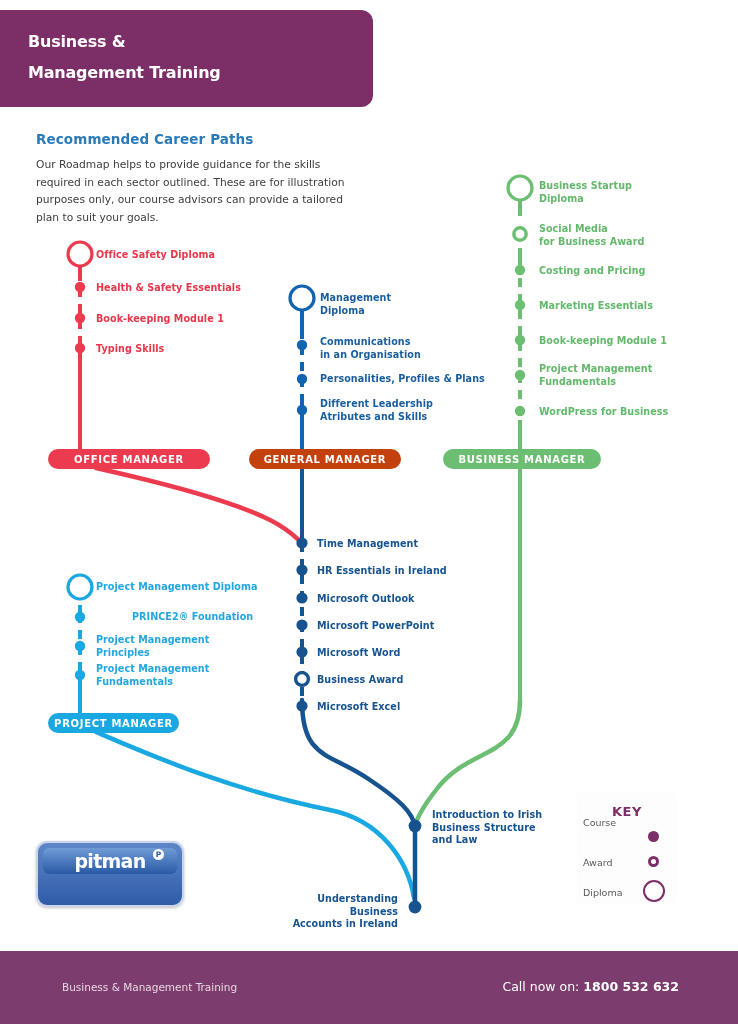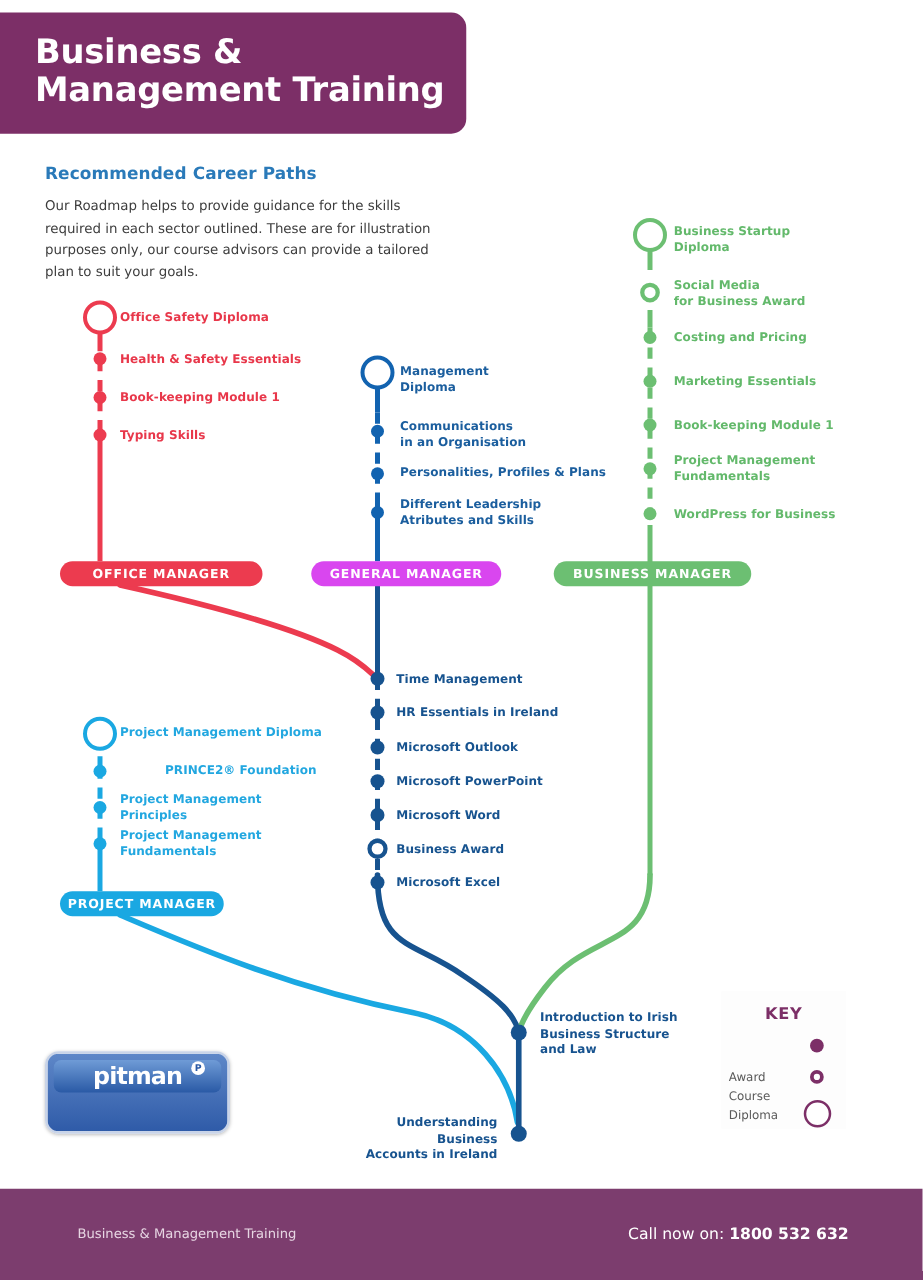--- a/index.html
+++ b/index.html
@@ -11,21 +11,21 @@
   }
   .page{position:absolute;inset:0;width:738px;height:1024px;background:#fff;}
 
   
   .header-band{
     position:absolute;left:0;top:10px;width:373px;height:97px;
     background:#7c2f67;border-top-right-radius:12px;border-bottom-right-radius:12px;
   }
   .header-title{
     position:absolute;left:28px;top:26px;width:330px;
-    color:#ffffff;font-size:27px;line-height:31px;font-weight:bold;
+    color:#ffffff;font-size:16px;line-height:31px;font-weight:bold;
     letter-spacing:-0.2px;white-space:pre-line;
   }
 
   
   .intro-head{
     position:absolute;left:36px;top:131px;
     color:#2a7ab9;font-size:13.5px;font-weight:bold;letter-spacing:.1px;
   }
   .intro-body{
     position:absolute;left:36px;top:156px;width:330px;
@@ -46,21 +46,21 @@
   .lbl-cyan{color:#22a7e0;}
   .lbl-navy{color:#17538f;}
 
   
   .pill{
     position:absolute;height:20px;border-radius:10px;
     display:flex;align-items:center;justify-content:center;
     color:#ffffff;font-size:10px;font-weight:bold;letter-spacing:.7px;
   }
   .pill-red{background:#ec3b4f;}
-  .pill-blue{background:#d946ef;}
+  .pill-blue{background:#c2410c;}
   .pill-green{background:#6cbf72;}
   .pill-cyan{background:#1aa8e2;}
 
   
   .key-box{
     position:absolute;left:577px;top:793px;width:100px;height:110px;
     background:#fdfdfd;
   }
   .key-title{
     position:absolute;left:577px;top:804px;width:100px;text-align:center;
@@ -243,21 +243,21 @@
 Accounts in Ireland</div>
 
   <div class="pill pill-red" style="left:48px;top:449px;width:162px;">OFFICE MANAGER</div>
   <div class="pill pill-blue" style="left:249px;top:449px;width:152px;">GENERAL MANAGER</div>
   <div class="pill pill-green" style="left:443px;top:449px;width:158px;">BUSINESS MANAGER</div>
   <div class="pill pill-cyan" style="left:48px;top:713px;width:131px;">PROJECT MANAGER</div>
 
   <div class="key-box"></div>
   <div class="key-title">KEY</div>
 
-  <div class="key-row-label" style="top:872px;">Course</div>
+  <div class="key-row-label" style="top:817px;">Course</div>
   <div class="key-mark" style="left:648px;top:831px;">
       <div class="key-dot"></div>
     </div>
 
   <div class="key-row-label" style="top:857px;">Award</div>
   <div class="key-mark" style="left:648px;top:856px;">
       <div class="key-ring"></div>
     </div>
 
   <div class="key-row-label" style="top:887px;">Diploma</div>

